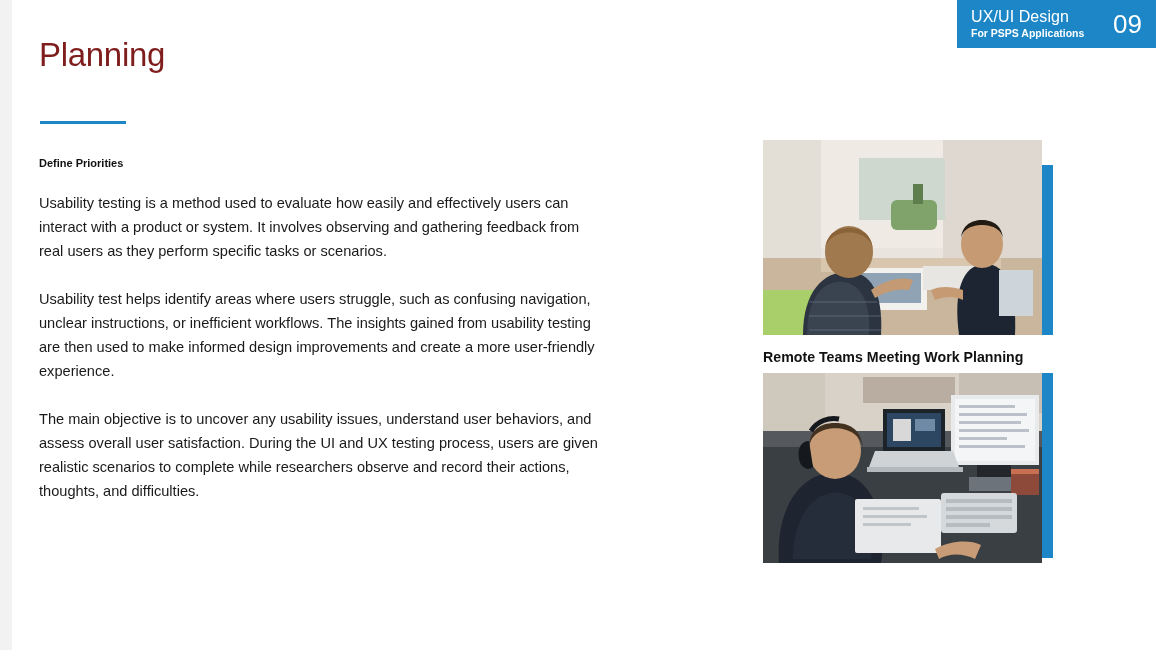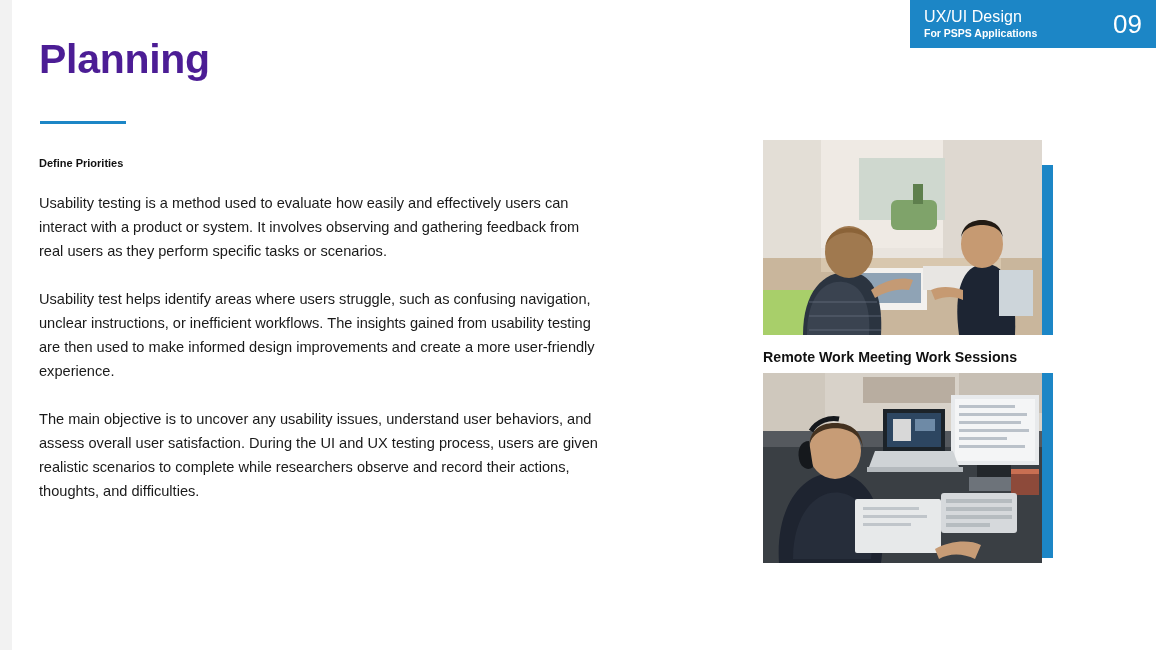--- a/index.html
+++ b/index.html
@@ -23,21 +23,21 @@
     width: 12px;
     height: 650px;
     background: #f2f2f2;
   }
 
   
   .header-badge {
     position: absolute;
     right: 0;
     top: 0;
-    width: 246px;
+    width: 199px;
     height: 48px;
     background: #1c86c6;
     color: #ffffff;
     display: flex;
     align-items: center;
     box-sizing: border-box;
     padding: 0 14px 0 14px;
   }
   .header-badge .titles {
     flex: 1;
@@ -60,23 +60,23 @@
     font-weight: 400;
     line-height: 1;
     padding-left: 10px;
   }
 
   
   .page-title {
     position: absolute;
     left: 39px;
     top: 36px;
-    font-size: 41px;
-    font-weight: bold;
-    color: #4c1d95;
+    font-size: 33px;
+    font-weight: normal;
+    color: #7f1d1d;
     letter-spacing: -0.3px;
   }
   .title-rule {
     position: absolute;
     left: 40px;
     top: 121px;
     width: 86px;
     height: 3px;
     background: #1c86c6;
   }
@@ -200,21 +200,21 @@
           <ellipse cx="219" cy="104" rx="21" ry="24" fill="#c69a72"></ellipse>
           <path d="M198 100 C198 80 240 80 240 100 C240 86 230 80 219 80 C208 80 198 86 198 100 Z" fill="#221b14"></path>
           <path d="M200 150 C188 146 176 146 168 150 L172 160 C182 156 192 156 200 160 Z" fill="#c69a72"></path>
           <rect x="236" y="130" width="34" height="46" fill="#cdd5da"></rect>
         </svg>
       </div>
     </div>
   </div>
 
   <div class="media-block">
-    <div class="media-caption">Remote Work Meeting Work Sessions</div>
+    <div class="media-caption">Remote Teams Meeting Work Planning</div>
     <div class="photo-wrap second">
       <div class="photo-bar second"></div>
       <div class="photo second">
         <svg width="279" height="190" viewBox="0 0 279 190" xmlns="http://www.w3.org/2000/svg">
           <rect x="0" y="0" width="279" height="190" fill="#2f3337"></rect>
           <rect x="0" y="0" width="279" height="62" fill="#d8d2c9"></rect>
           <rect x="0" y="0" width="62" height="72" fill="#cfc8bd"></rect>
           <rect x="100" y="4" width="92" height="26" fill="#b8ada0"></rect>
           <rect x="196" y="0" width="83" height="40" fill="#c7bfb4"></rect>
           <rect x="0" y="58" width="279" height="132" fill="#3a3f44"></rect>

